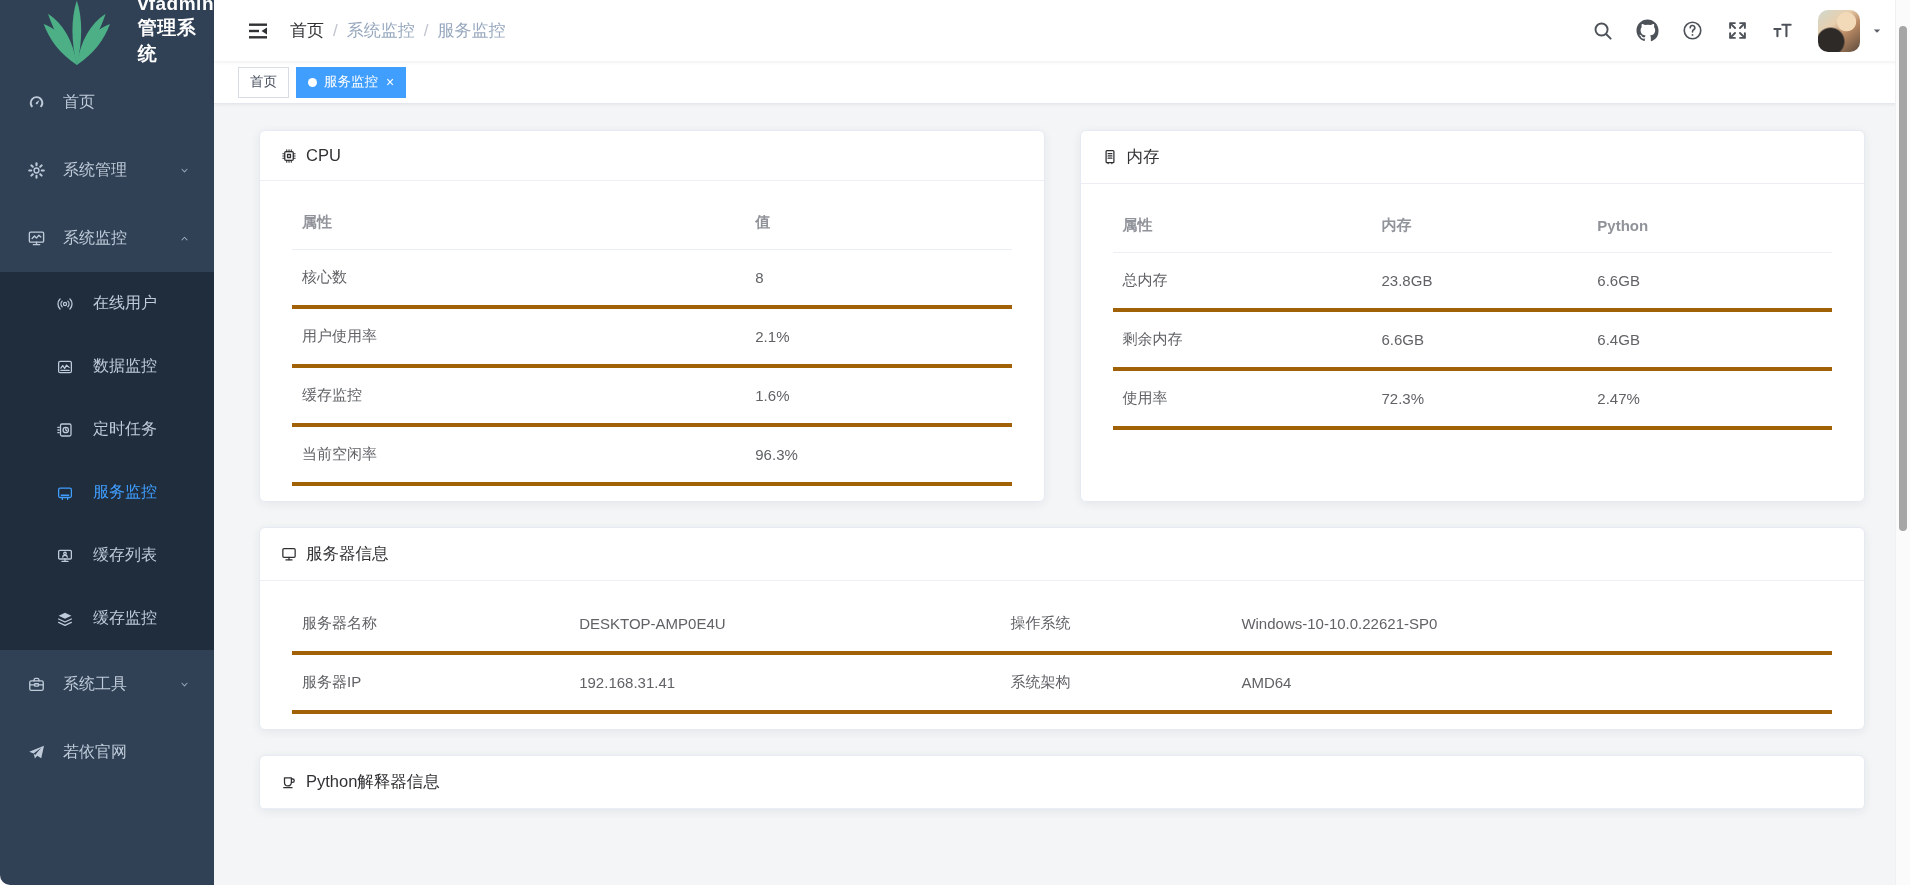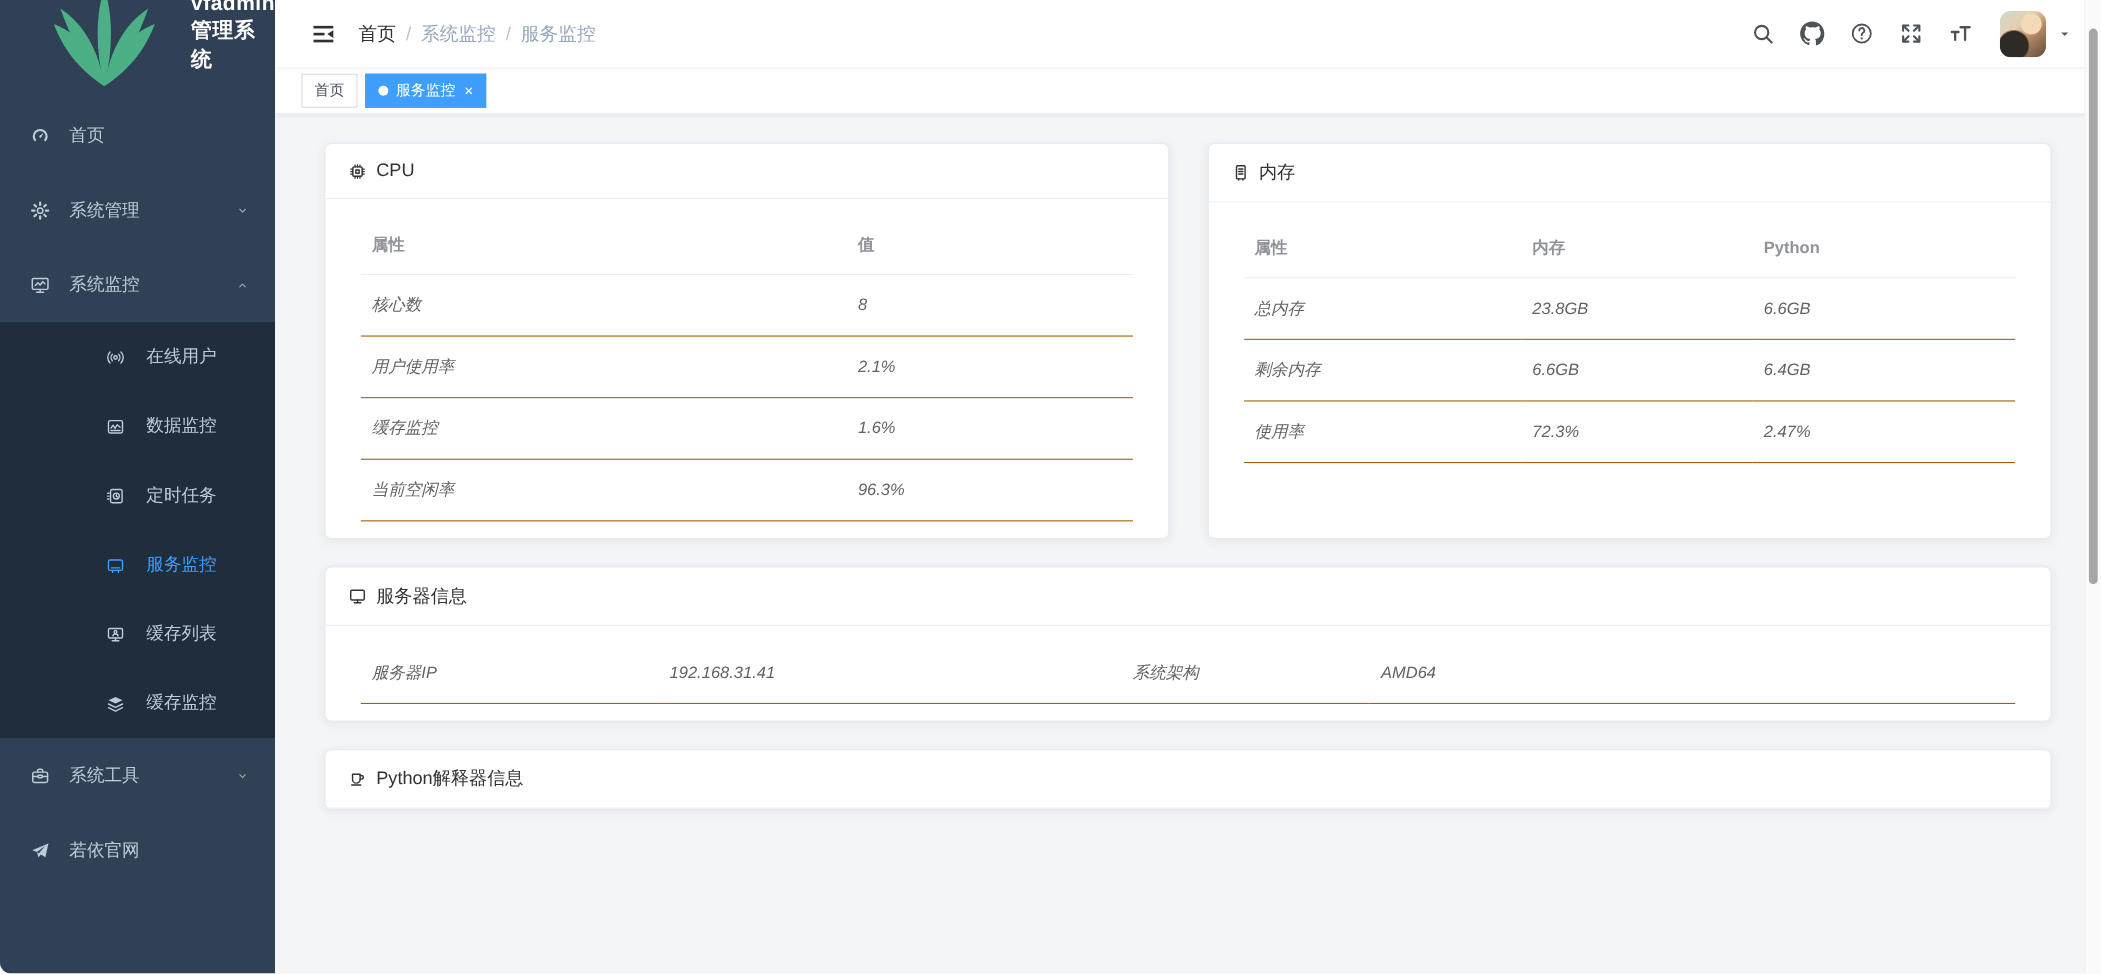--- a/index.html
+++ b/index.html
@@ -1,32 +1,32 @@
 <!DOCTYPE html>
 <html style="--accent: #409eff; --sidebar-bg: #304156; --submenu-bg: #1f2d3d; --sidebar-text: #bfcbd9; --content-bg: #f4f5f7; --logo-green: #4caf85;"><head>
 <meta charset="utf-8">
 <style>
   * { margin:0; padding:0; box-sizing:border-box; }
   html,body { width:1910px; height:885px; overflow:hidden;
     font-family:"Liberation Sans","DejaVu Sans",sans-serif; background:#fff; }
   .app { display:flex; width:100%; height:100%; position:relative; }
 
   
-  .sidebar { width:250px; height:100%; background:var(--sidebar-bg,#304156); flex-shrink:0;
-    display:flex; flex-direction:column; border-bottom-left-radius:10px;gap:21px; }
+  .sidebar { width:214px; height:100%; background:var(--sidebar-bg,#304156); flex-shrink:0;
+    display:flex; flex-direction:column; border-bottom-left-radius:10px; }
   .logo { height:60px; display:flex; align-items:center; padding-left:30px; cursor:pointer; }
   .logo svg { width:36px; height:36px; }
   .logo-title { color:#fff; font-size:19px; font-weight:bold; margin-left:14px; letter-spacing:.5px; }
   .nav { padding-top:8px; }
   .s-item { height:68px; display:flex; align-items:center; padding-left:27px; position:relative;
     color:var(--sidebar-text,#bfcbd9); cursor:pointer; font-size:16px; }
   .s-item .mi { width:19px; height:19px; flex-shrink:0; }
   .s-item .lbl { margin-left:17px; }
   .s-item .chev { position:absolute; right:22px; width:15px; height:15px; color:#96a3b3; }
-  .sub-wrap { background:var(--submenu-bg,#1f2d3d);padding-left:40px; }
+  .sub-wrap { background:var(--submenu-bg,#1f2d3d); }
   .s-sub { height:63px; display:flex; align-items:center; padding-left:56px;
     color:var(--sidebar-text,#bfcbd9); cursor:pointer; font-size:16px; }
   .s-sub .mi { width:18px; height:18px; flex-shrink:0; }
   .s-sub .lbl { margin-left:19px; }
   .s-sub.active { color:var(--accent,#409eff); }
   svg.ic { display:block; width:100%; height:100%; }
 
   
   .main { flex:1; display:flex; flex-direction:column; min-width:0; }
   .navbar { height:61px; background:#fff; display:flex; align-items:center;
@@ -60,21 +60,21 @@
   .row2 { display:grid; grid-template-columns:1fr 1fr; gap:35px; }
   .card { background:#fff; border:1px solid #e6ebf3; border-radius:6px;
     box-shadow:0 2px 10px rgba(31,45,61,.07); flex-shrink:0; }
   .card-h { display:flex; align-items:center; gap:8px; padding:15px 20px;
     border-bottom:1px solid #eceef3; font-size:16.5px; color:#303133; }
   .card-h .ci { width:18px; height:18px; color:#303133; }
   .card-b { padding:15px 32px; }
   table { width:100%; border-collapse:collapse; table-layout:fixed; font-size:15px; color:#606266; }
   th { text-align:left; color:#909399; font-weight:bold; padding:17px 10px;
     border-bottom:1px solid #ebeef5; }
-  td { padding:18px 10px; border-bottom:1px solid #a16207;font-style:italic; }
+  td { padding:18px 10px; border-bottom:4px solid #a16207; }
   .t-cpu th:nth-child(1){ width:63%; }
   .t-mem th:nth-child(1){ width:36%; } .t-mem th:nth-child(2){ width:30%; }
   .t-srv td:nth-child(1){ width:18%; } .t-srv td:nth-child(2){ width:28%; }
   .t-srv td:nth-child(3){ width:15%; }
   .t-py td:nth-child(1){ width:25%; } .t-py td:nth-child(2){ width:25%; }
   .t-py td:nth-child(3){ width:26%; }
 
   .scroll-track { position:absolute; top:0; right:0; width:15px; height:100%;
     background:#fbfbfc; border-left:1px solid #f0f0f1; z-index:9; }
   .scroll-thumb { position:absolute; top:26px; right:3px; width:8px; height:505px;
@@ -413,20 +413,26 @@
                 <line x1="12" y1="16.6" x2="12" y2="19.6"></line>
                 <line x1="8" y1="19.9" x2="16" y2="19.9"></line>
               </svg>
             </span>
           <span>服务器信息</span>
         </div>
         <div class="card-b">
           <table class="t-srv">
               <tbody>
                 <tr>
+                  <td>服务器名称</td>
+                  <td>DESKTOP-AMP0E4U</td>
+                  <td>操作系统</td>
+                  <td>Windows-10-10.0.22621-SP0</td>
+                </tr>
+                <tr>
                   <td>服务器IP</td>
                   <td>192.168.31.41</td>
                   <td>系统架构</td>
                   <td>AMD64</td>
                 </tr>
               </tbody>
             </table>
         </div>
       </section>
 

